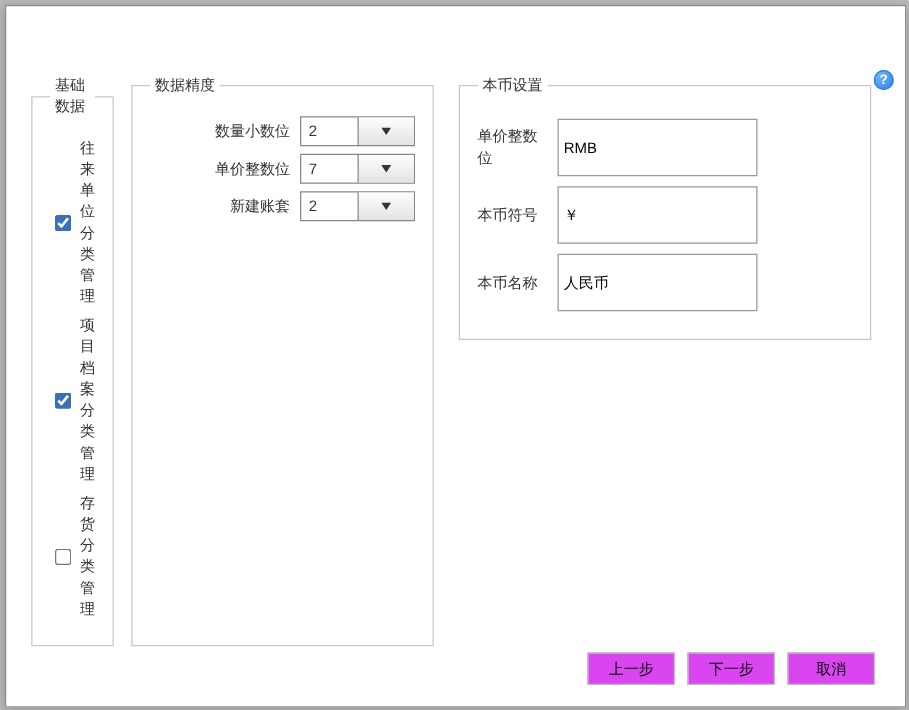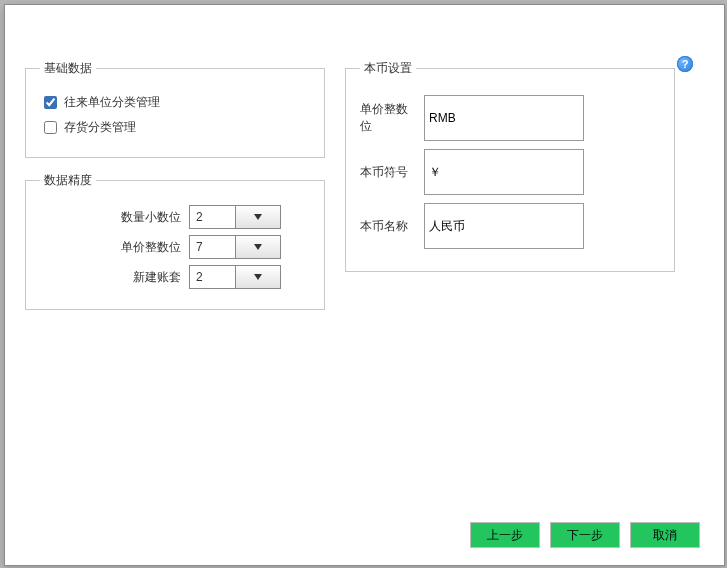--- a/index.html
+++ b/index.html
@@ -2,57 +2,61 @@
 <html><head>
 <meta charset="utf-8">
 <style>
   html,body{margin:0;padding:0;width:727px;height:568px;font-family:"Microsoft YaHei","SimSun",Arial,sans-serif;font-size:12px;background:#b7b7b7;color:#333;}
   .modal{position:absolute;left:4px;top:4px;width:719px;height:560px;background:#fff;border:1px solid #8b8b8b;box-shadow:0 2px 8px rgba(0,0,0,.2);}
   .titlebar{height:36px;line-height:36px;padding:0 12px;border-bottom:1px solid #e4e4e4;position:relative;}
   .titlebar .title{font-size:14px;color:#444;}
   .titlebar .close{position:absolute;right:10px;top:8px;width:20px;height:20px;color:#999;font-size:18px;text-align:center;line-height:20px;cursor:pointer;}
   .body{position:absolute;top:37px;left:0;right:0;bottom:60px;padding:18px 20px;}
   .columns{display:flex;gap:20px;align-items:flex-start;}
-  .col-left{flex:0 0 300px;display:flex;flex-direction:column;gap:14px;}
+  .col-left{flex:0 0 300px;display:flex;flex-direction:row;gap:14px;}
   .col-right{flex:0 0 330px;position:relative;}
   fieldset{border:1px solid #c8c8c8;margin:0;padding:10px 14px 14px 14px;}
   legend{padding:0 4px;font-size:12px;color:#333;}
   .chk-row{display:flex;align-items:center;gap:4px;margin:6px 0;}
   .chk-row input[type=checkbox]{width:13px;height:13px;accent-color:#3b6fb6;}
   .chk-row.unchecked input[type=checkbox]{accent-color:#888;}
   .precision-row{display:flex;align-items:center;gap:8px;margin:6px 0;justify-content:center;padding-left:40px;}
   .precision-row label{width:72px;text-align:right;}
   .combo{position:relative;width:90px;height:22px;border:1px solid #888;background:#fff;display:flex;align-items:center;}
   .combo span{flex:1;padding:0 6px;}
   .combo .arrow{width:18px;height:100%;border-left:1px solid #888;background:linear-gradient(#fefefe,#e3e3e3);display:flex;align-items:center;justify-content:center;}
   .combo .arrow svg{width:8px;height:6px;}
   .curr-row{display:flex;align-items:center;gap:6px;margin:8px 0;}
   .curr-row label{width:58px;}
   .curr-row input[type=text]{width:150px;height:20px;border:1px solid #999;padding:12px 4px;font-family:inherit;font-size:12px;}
   .help{position:absolute;right:-18px;top:-4px;width:16px;height:16px;border-radius:8px;background:radial-gradient(circle at 30% 30%,#6eb4ff,#2d7fd6);color:#fff;font-size:11px;line-height:16px;text-align:center;font-weight:bold;cursor:pointer;box-shadow:0 0 0 1px #2d7fd6 inset;}
   .footer{position:absolute;bottom:0;left:0;right:0;height:60px;display:flex;align-items:center;justify-content:flex-end;gap:10px;padding:0 24px;border-top:0;}
-  .btn{min-width:70px;height:26px;border:1px solid #bdbdbd;background:#22c55e;font-family:inherit;font-size:12px;cursor:pointer;padding:0 16px;}
+  .btn{min-width:70px;height:26px;border:1px solid #bdbdbd;background:#d946ef;font-family:inherit;font-size:12px;cursor:pointer;padding:0 16px;}
 </style>
 </head>
 <body>
 
 <div class="modal">
 
 
   <div class="body">
     <div class="columns">
 
       <div class="col-left">
 
         <fieldset>
           <legend>基础数据</legend>
 
           <div class="chk-row">
             <input type="checkbox" checked="" style="">
             <span>往来单位分类管理</span>
+          </div>
+          <div class="chk-row">
+            <input type="checkbox" checked="" style="">
+            <span>项目档案分类管理</span>
           </div>
           <div class="chk-row unchecked">
             <input type="checkbox" style="">
             <span>存货分类管理</span>
           </div>
         </fieldset>
 
         <fieldset>
           <legend>数据精度</legend>
 

